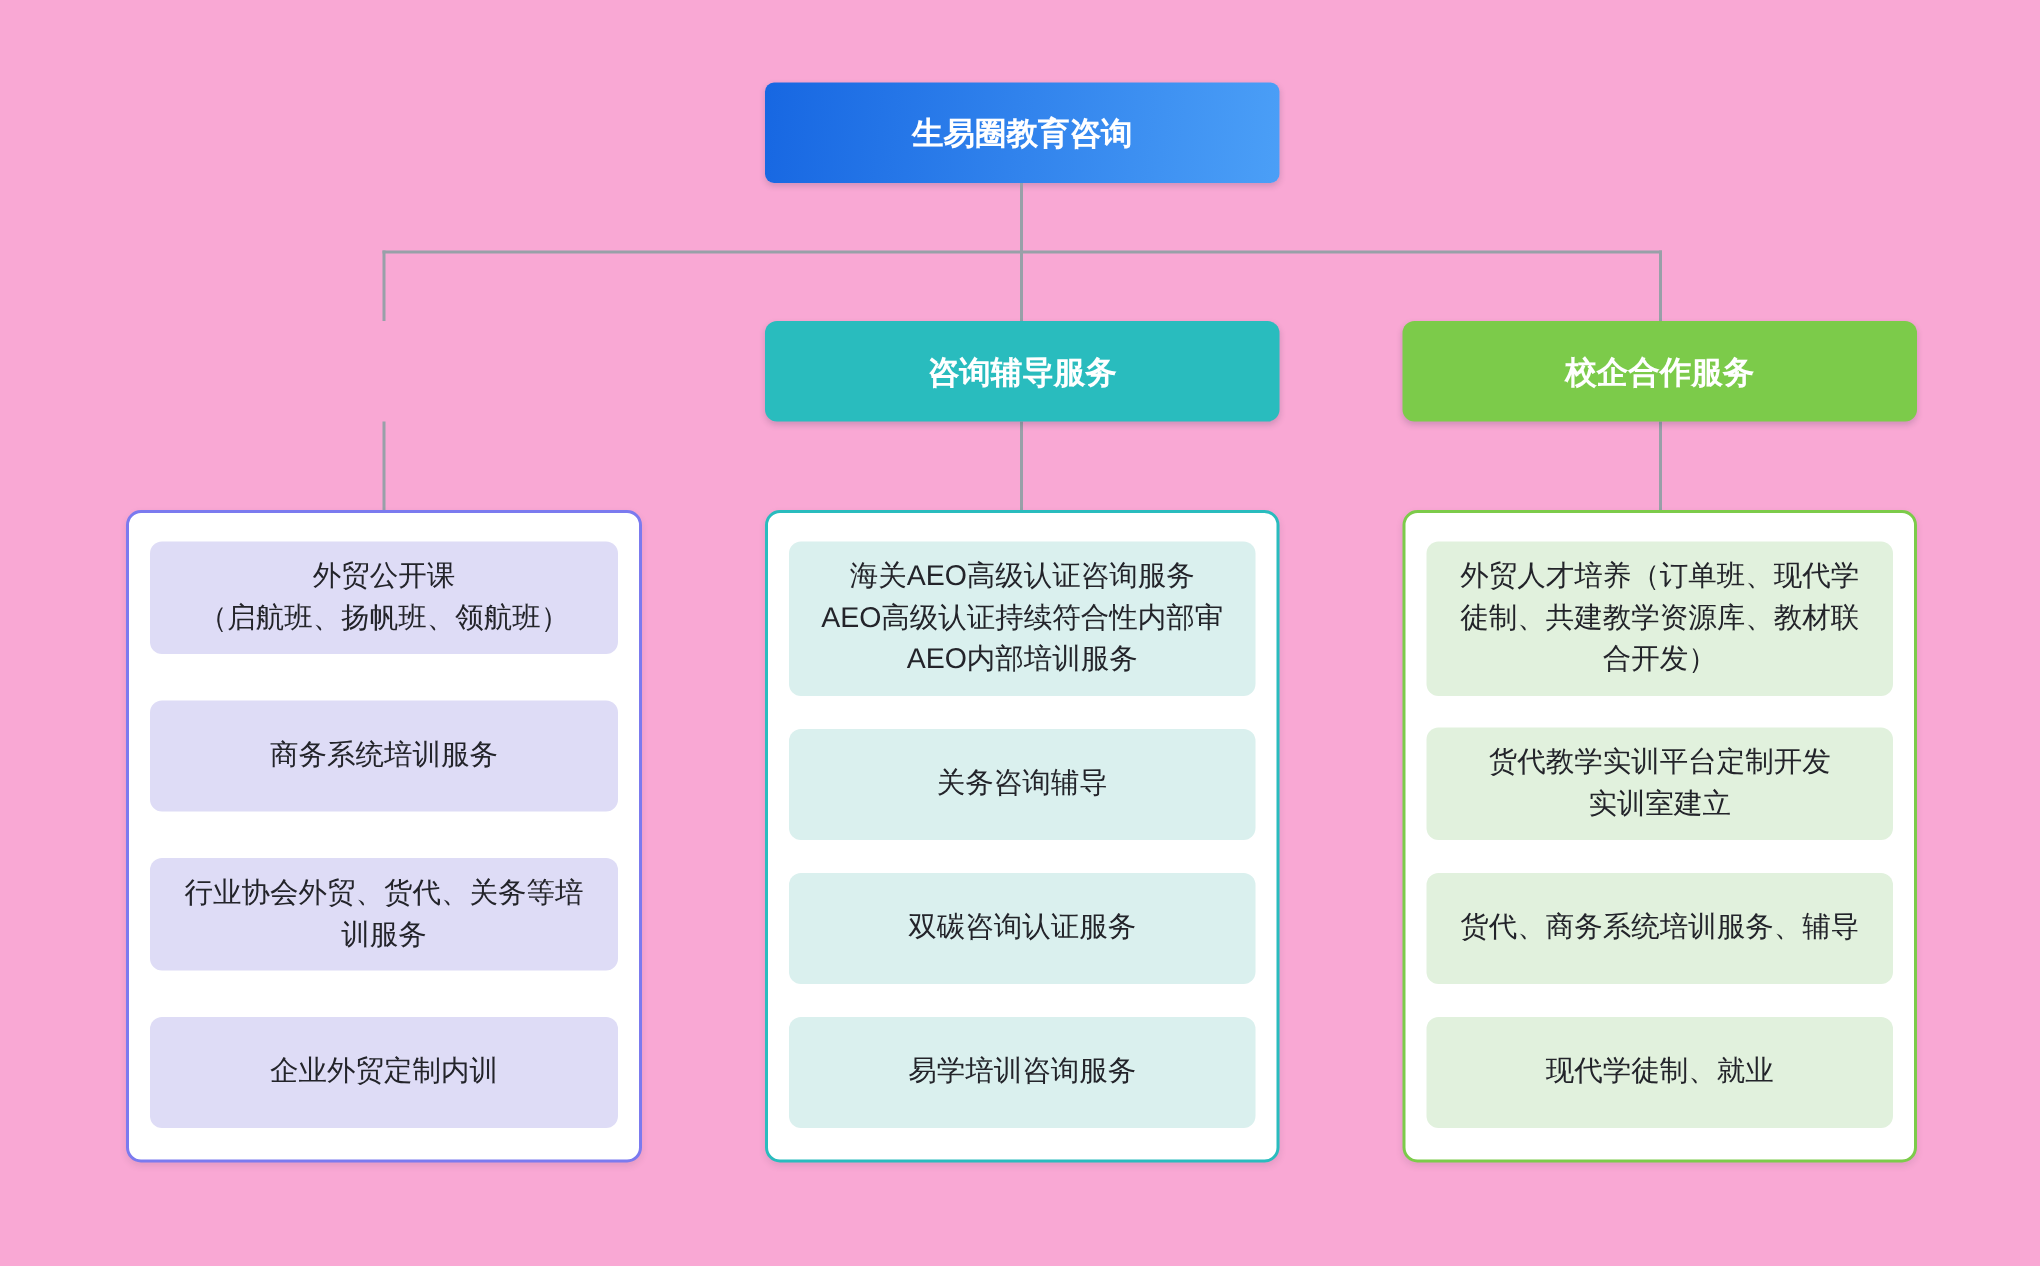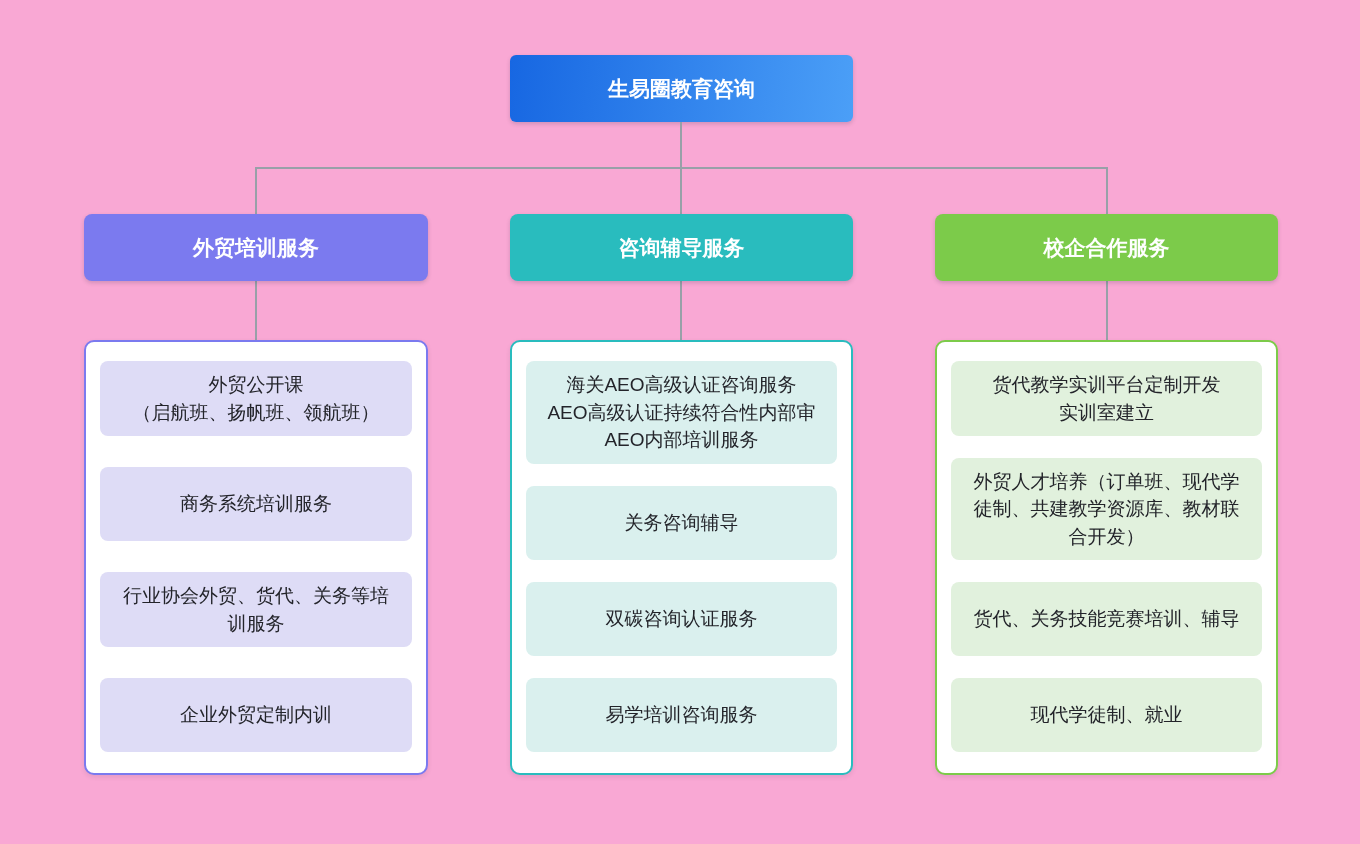--- a/index.html
+++ b/index.html
@@ -89,21 +89,20 @@
   <div class="line" style="left:680px; top:122px; width:2px; height:46px;"></div>
   <div class="line" style="left:255px; top:167px; width:853px; height:2px;"></div>
   <div class="line" style="left:255px; top:167px; width:2px; height:47px;"></div>
   <div class="line" style="left:680px; top:167px; width:2px; height:47px;"></div>
   <div class="line" style="left:1106px; top:167px; width:2px; height:47px;"></div>
 
   <div class="line" style="left:255px; top:281px; width:2px; height:59px;"></div>
   <div class="line" style="left:680px; top:281px; width:2px; height:59px;"></div>
   <div class="line" style="left:1106px; top:281px; width:2px; height:59px;"></div>
 
-  <div class="node branch0">外贸培训服务</div>
   <div class="node branch2">校企合作服务</div>
   <div class="node branch1">咨询辅导服务</div>
 
   <div class="group group1">
     <div class="leaf">海关AEO高级认证咨询服务
 AEO高级认证持续符合性内部审
 AEO内部培训服务</div>
     <div class="leaf">关务咨询辅导</div>
     <div class="leaf">双碳咨询认证服务</div>
     <div class="leaf">易学培训咨询服务</div>
@@ -111,20 +110,20 @@
 
   <div class="group group0">
     <div class="leaf">外贸公开课
 （启航班、扬帆班、领航班）</div>
     <div class="leaf">商务系统培训服务</div>
     <div class="leaf">行业协会外贸、货代、关务等培训服务</div>
     <div class="leaf">企业外贸定制内训</div>
   </div>
 
   <div class="group group2">
+    <div class="leaf">外贸人才培养（订单班、现代学徒制、共建教学资源库、教材联合开发）</div>
     <div class="leaf">货代教学实训平台定制开发
 实训室建立</div>
-    <div class="leaf">外贸人才培养（订单班、现代学徒制、共建教学资源库、教材联合开发）</div>
-    <div class="leaf">货代、关务技能竞赛培训、辅导</div>
+    <div class="leaf">货代、商务系统培训服务、辅导</div>
     <div class="leaf">现代学徒制、就业</div>
   </div>
 
 </div>
 
 </body></html>

